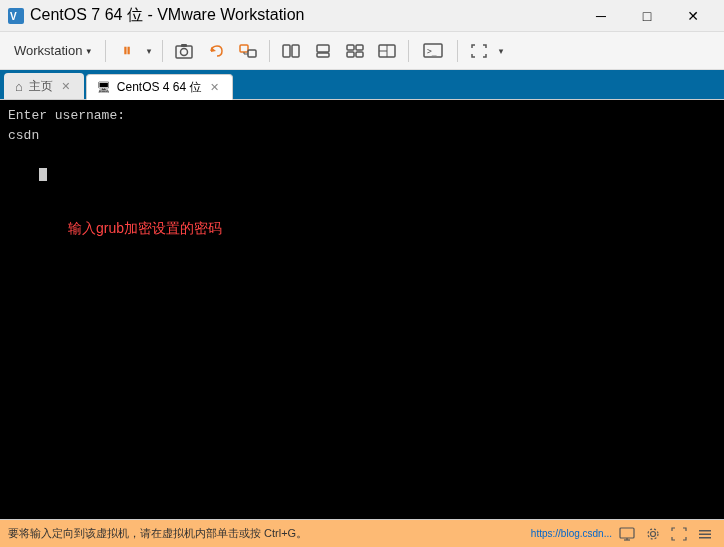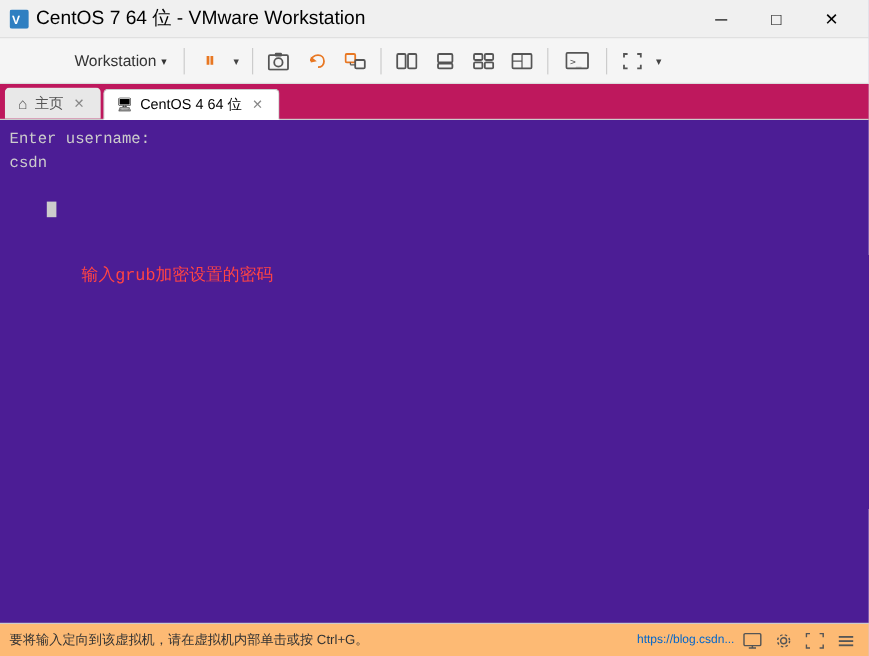--- a/index.html
+++ b/index.html
@@ -62,21 +62,20 @@
     .toolbar-workstation {
       display: flex;
       align-items: center;
       font-size: 13px;
       font-weight: 500;
       padding: 4px 8px;
       cursor: pointer;
       border-radius: 3px;
       gap: 4px;
       color: #333;
-      margin-left: 48px;
     }
     .toolbar-sep {
       width: 1px;
       height: 22px;
       background: #ccc;
       margin: 0 4px;
     }
     .toolbar-btn {
       width: 30px;
       height: 28px;
@@ -109,21 +108,21 @@
     }
     .toolbar-group {
       display: flex;
       align-items: center;
     }
 
     
     .tabs-bar {
       display: flex;
       align-items: flex-end;
-      background: #be185d;
+      background: #0369a1;
       height: 30px;
       padding: 0 4px;
       border-bottom: 1px solid #ccc;
     }
     .tab {
       display: flex;
       align-items: center;
       padding: 0 10px;
       height: 26px;
       font-size: 12px;
@@ -155,38 +154,38 @@
       font-size: 11px;
       color: #888;
       display: flex;
       align-items: center;
       justify-content: center;
       border-radius: 2px;
     }
 
     
     .vm-screen {
-      background: #4c1d95;
+      background: #000000;
       flex: 1;
       position: relative;
       display: flex;
       flex-direction: column;
       padding: 6px 8px;
       font-family: 'Courier New', Courier, monospace;
       font-size: 13px;
       color: #ccc;
       height: calc(547px - 32px - 38px - 30px - 28px);
     }
     .vm-line {
       line-height: 1.5;
       white-space: pre;
     }
     .vm-annotation {
       color: #ff4444;
-      font-family: Liberation Mono, monospace;
+      font-family: Liberation Sans, sans-serif;
       font-size: 14px;
       margin-top: 16px;
       margin-left: 60px;
     }
     .vm-cursor {
       display: inline-block;
       width: 8px;
       height: 13px;
       background: #ccc;
       vertical-align: middle;

